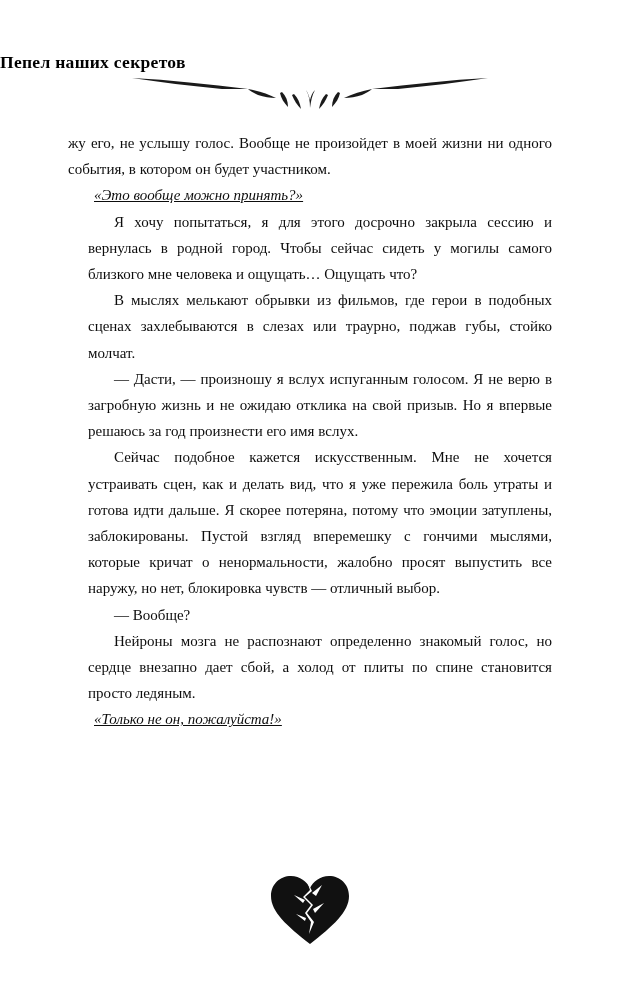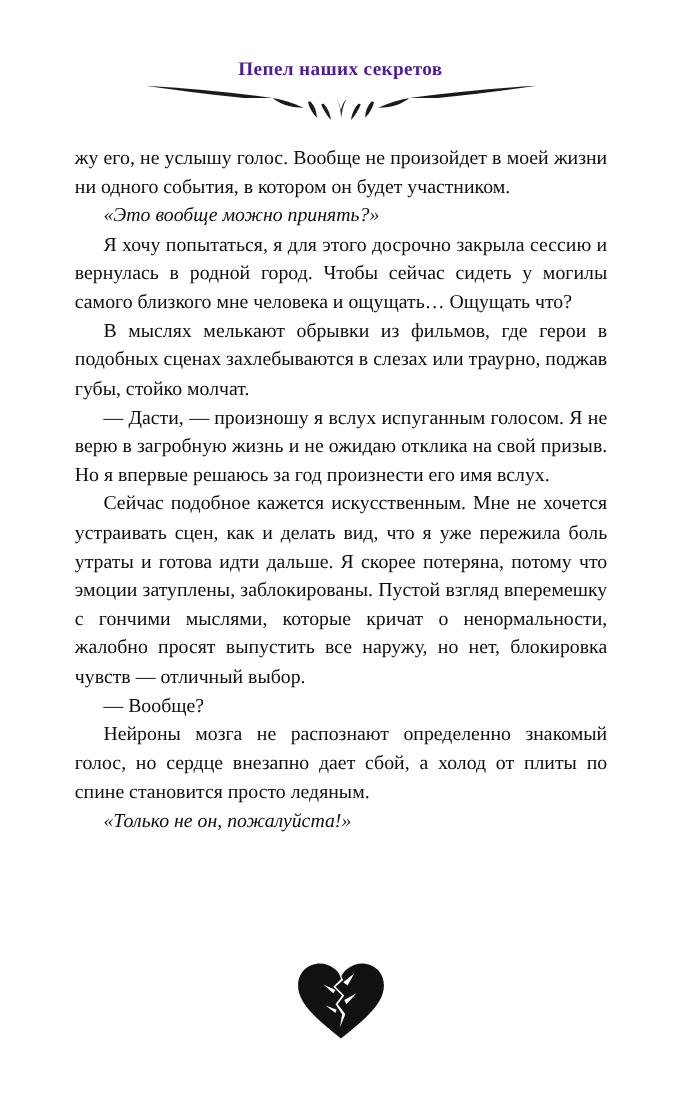--- a/index.html
+++ b/index.html
@@ -26,58 +26,59 @@
   }
   
   .header-zone {
     position: absolute;
     left: 0;
     top: 52px;
     width: 619px;
     height: 60px;
   }
   .running-head {
-    text-align: center;
     font-size: 17.5px;
     font-weight: bold;
     letter-spacing: 0.3px;
-    color: #4c1d95;
+    color: #000000;
   }
   .header-ornament {
     position: absolute;
     left: 50%;
     transform: translateX(-50%);
     top: 24px;
     width: 360px;
     height: 34px;
   }
   
   .text-block {
     position: absolute;
     left: 68px;
     top: 130px;
     width: 484px;
   }
   p {
     margin: 0;
-    font-size: 18px;
+    font-size: 15px;
     line-height: 26.2px;
     text-align: justify;
     text-justify: inter-word;
     hyphens: manual;
   }
   p.indent {
     text-indent: 26px;
+    margin-left: 20px;
   }
   p.noindent {
     text-indent: 0;
   }
   p.italic {
     font-style: italic;
     text-indent: 26px;
+    text-decoration: underline;
   }
   
   .footer-ornament {
     position: absolute;
     left: 50%;
     transform: translateX(-50%);
     bottom: 52px;
     width: 86px;
     height: 76px;
   }

